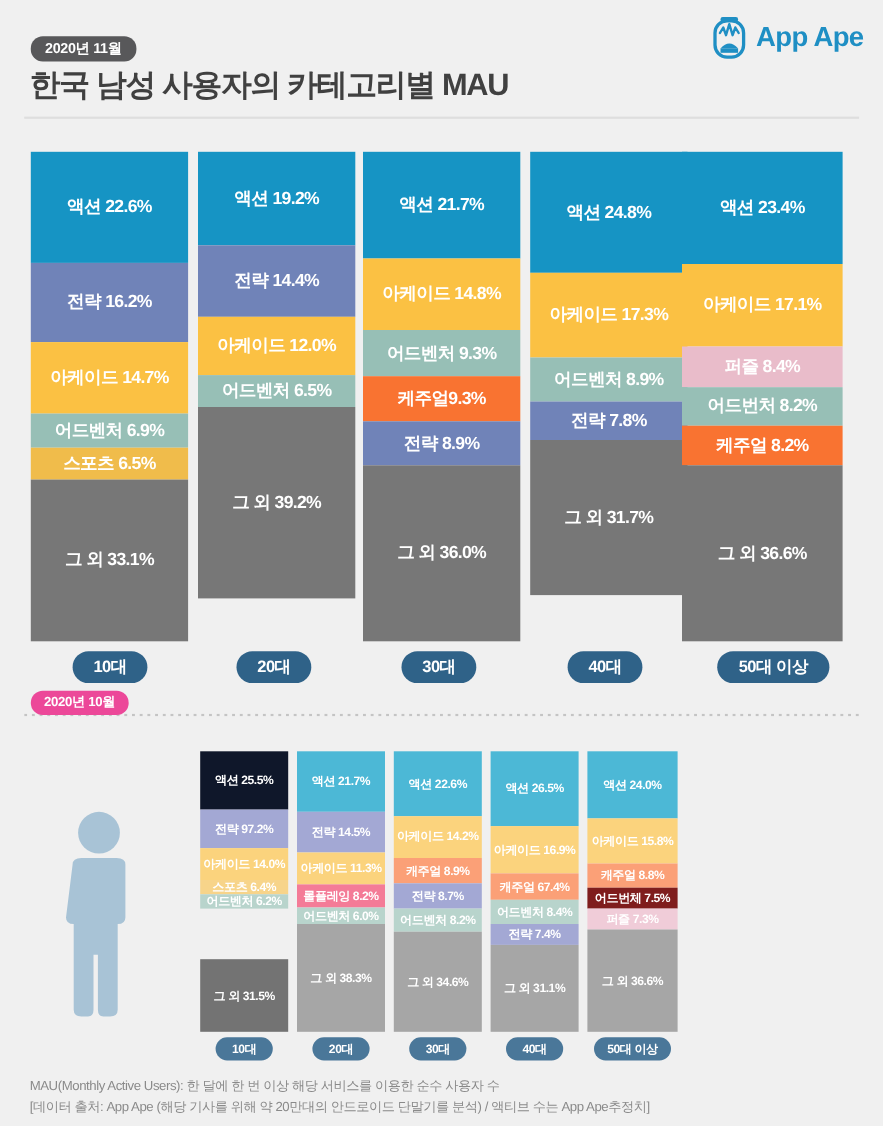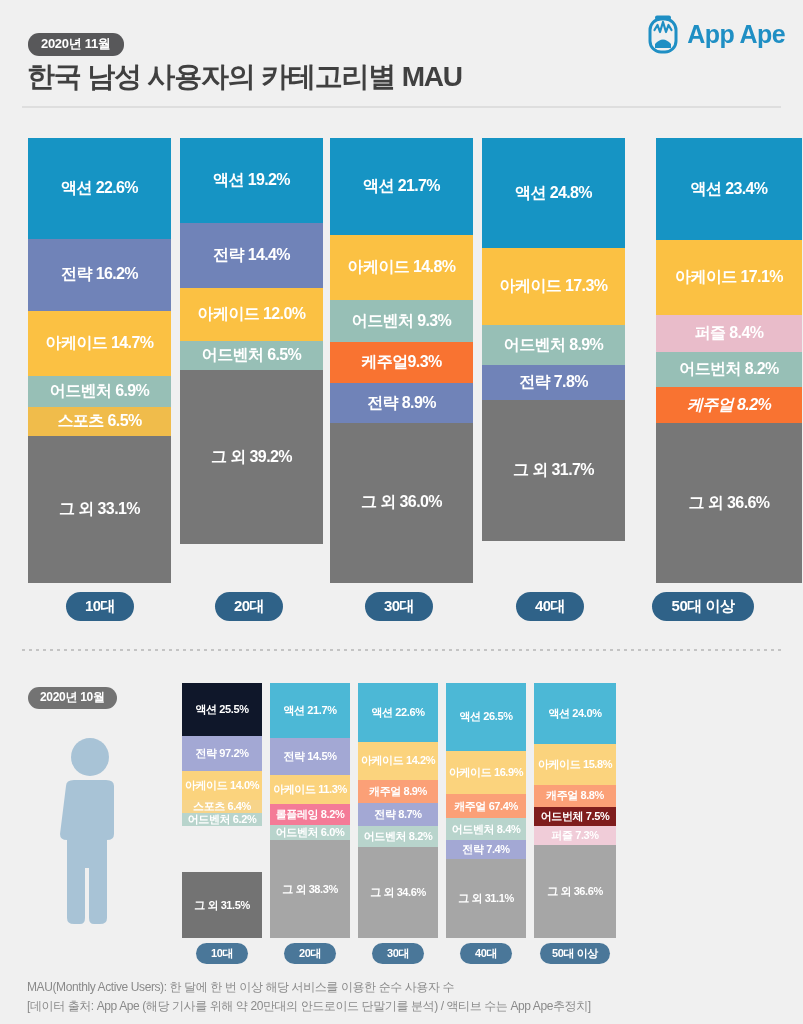--- a/index.html
+++ b/index.html
@@ -57,22 +57,22 @@
 
   
   .dots {
     position: absolute; left: 22px; top: 649px; width: 759px; height: 2px;
     background-image: linear-gradient(to right, #c4c4c4 0 3px, transparent 3px 7px);
     background-size: 7px 2px; background-repeat: repeat-x;
   }
 
   
   .pill-date-2 {
-    position: absolute; left: 28px; top: 687px;
-    background: #737373; color: #ffffff;
+    position: absolute; left: 28px; top: 628px;
+    background: #ec4899; color: #ffffff;
     font-size: 12px; font-weight: bold;
     padding: 4px 12px 5px; border-radius: 11px;
     letter-spacing: -0.3px; line-height: 1.1;
   }
   .person { position: absolute; left: 50px; top: 735px; width: 80px; height: 190px; }
   .chart-bot { position: absolute; left: 0; top: 683px; width: 803px; height: 255px; }
   .chart-bot .col { height: 255px; }
   .chart-bot .seg { font-size: 11px; font-weight: bold; letter-spacing: -0.4px; }
 
   .age-pills-2 { position: absolute; left: 0; top: 943px; width: 803px; height: 22px; }
@@ -136,26 +136,26 @@
         <div class="seg" style="flex: 0.089 0 0px; background: rgb(112, 131, 184);">전략 8.9%</div>
         <div class="seg" style="flex: 0.36 0 0px; background: rgb(119, 119, 119);">그 외 36.0%</div>
       </div>
       <div class="col" style="left: 482px; width: 143px;">
         <div class="seg" style="flex: 0.248 0 0px; background: rgb(22, 148, 196);">액션 24.8%</div>
         <div class="seg" style="flex: 0.173 0 0px; background: rgb(251, 193, 67);">아케이드 17.3%</div>
         <div class="seg" style="flex: 0.089 0 0px; background: rgb(151, 191, 182);">어드벤처 8.9%</div>
         <div class="seg" style="flex: 0.078 0 0px; background: rgb(112, 131, 184);">전략 7.8%</div>
         <div class="seg" style="flex: 0.317 0 0px; background: rgb(119, 119, 119);">그 외 31.7%</div>
       </div>
-      <div class="col" style="left: 656px; width: 146px;">
+      <div class="col" style="left: 620px; width: 146px;">
         <div class="seg" style="flex: 0.229637 0 0px; background: rgb(22, 148, 196);">액션 23.4%</div>
         <div class="seg" style="flex: 0.167812 0 0px; background: rgb(251, 193, 67);">아케이드 17.1%</div>
         <div class="seg" style="flex: 0.0824338 0 0px; background: rgb(233, 188, 202);">퍼즐 8.4%</div>
         <div class="seg" style="flex: 0.0804711 0 0px; background: rgb(151, 191, 182);">어드번처 8.2%</div>
-        <div class="seg" style="flex: 0.0804711 0 0px; background: rgb(249, 115, 49); font-style: italic;">케주얼 8.2%</div>
+        <div class="seg" style="flex: 0.0804711 0 0px; background: rgb(249, 115, 49);">케주얼 8.2%</div>
         <div class="seg" style="flex: 0.359176 0 0px; background: rgb(119, 119, 119);">그 외 36.6%</div>
       </div>
     </div>
   <div class="age-pills" id="age-pills-top">
       <div class="age-pill" style="left: 66px; width: 68px;">10대</div>
       <div class="age-pill" style="left: 215px; width: 68px;">20대</div>
       <div class="age-pill" style="left: 365px; width: 68px;">30대</div>
       <div class="age-pill" style="left: 516px; width: 68px;">40대</div>
       <div class="age-pill" style="left: 652px; width: 102px;">50대 이상</div>
     </div>

